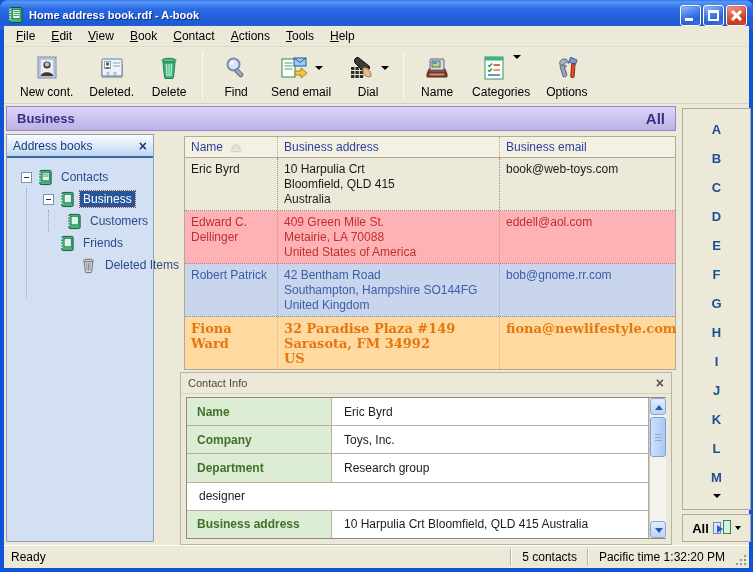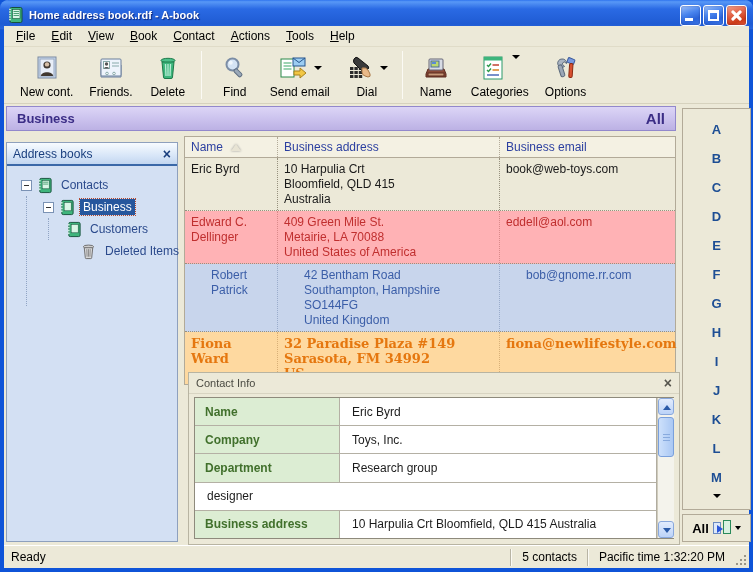--- a/index.html
+++ b/index.html
@@ -36,21 +36,21 @@
   .tb-sep { width:1px; height:48px; background:#c9c5b2; border-right:1px solid #fbfaf4; margin:0 6px; }
 
   
   .view-header { position:absolute; left:2px; top:106px; width:670px; height:25px;
     background:linear-gradient(180deg,#dcd5f6 0%,#ccc3ee 50%,#bcb1e4 100%);
     border:1px solid #9288cc; display:flex; align-items:center; padding:0 10px; }
   .vh-title { color:#3b2d86; font-weight:bold; font-size:13px; flex:1; }
   .vh-all { color:#3b2d86; font-weight:bold; font-size:15px; }
 
   
-  .sidebar { position:absolute; left:2px; top:134px; width:172px; bottom:26px; background:#d3e0f3; border:1px solid #8ea0bd;margin-top:8px; }
+  .sidebar { position:absolute; left:2px; top:134px; width:148px; bottom:26px; background:#d3e0f3; border:1px solid #8ea0bd; }
   .sb-header { height:23px; background:linear-gradient(180deg,#f7fbff 0%,#d8e6f8 60%,#c2d6f0 100%);
     border-bottom:2px solid #3a68a8; display:flex; align-items:center; padding:0 6px; }
   .sb-title { font-size:12px; color:#1a3f7e; flex:1; }
   .sb-close { font-size:14px; font-weight:bold; color:#1a3f7e; line-height:1; }
   .tree { padding-top:8px; position:relative; }
   .tree-row { display:flex; align-items:center; height:22px; position:relative; }
   .expander { width:11px; height:11px; background:#fff; border:1px solid #7a92b4; position:relative; flex:none; margin-right:4px; }
   .expander::after { content:""; position:absolute; left:2px; top:4px; width:5px; height:1px; background:#333; }
   .tree-icon { width:17px; height:17px; margin-right:5px; flex:none; }
   .tree-label { font-size:12px; color:#2b4a8c; padding:1px 3px; white-space:nowrap; }
@@ -63,26 +63,26 @@
   .th { font-size:12px; color:#2b3fa0; padding:3px 6px; display:flex; align-items:center; border-right:1px dotted #b2aa98; }
   .th:last-child { border-right:none; }
   .sort-tri { width:0; height:0; border-left:5px solid transparent; border-right:5px solid transparent; border-bottom:7px solid #e8e4d4; margin-left:8px; filter:drop-shadow(0 0 1px #999); }
   .tbl-row { display:grid; grid-template-columns:93px 222px 177px; border-bottom:1px dotted #97917f; }
   .td { font-size:12px; line-height:15px; padding:4px 6px 3px; border-right:1px dotted #97917f; white-space:pre-line; overflow:hidden; }
   .td:last-child { border-right:none; }
   .row-default { background:#ece9d8; color:#1a1a1a; }
   .row-pink { background:#ffb2b5; color:#c02f2f; }
   .row-pink .td { border-right-color:#d98a8a; }
   .row-blue { background:#c8d5ec; color:#3b5ea8; }
-  .row-blue .td { border-right-color:#9aaccc;margin-left:20px; }
+  .row-blue .td { border-right-color:#9aaccc; }
   .row-orange { background:#fed9a0; color:#e5770f; font-family:"DejaVu Serif",serif; font-weight:bold; }
   .row-orange .td { border-right-color:#d8b078; font-size:13px; }
 
   
-  .contact-info { position:absolute; left:184px; top:372px; width:492px; height:173px; background:#ece9d8; border:1px solid #b8b4a2; }
+  .contact-info { position:absolute; left:176px; top:372px; width:492px; height:173px; background:#ece9d8; border:1px solid #b8b4a2; }
   .ci-titlebar { height:21px; display:flex; align-items:center; padding:0 7px; border-bottom:1px solid #d8d4c2; }
   .ci-title { font-size:11px; color:#4a4a42; flex:1; }
   .ci-close { font-size:14px; color:#55544c; font-weight:bold; line-height:1; }
   .ci-body { position:absolute; left:5px; right:5px; top:24px; bottom:5px; background:#fff; border:1px solid #8e8a7c; border-right:none; display:flex; }
   .ci-table { flex:1; display:flex; flex-direction:column; border-right:1px solid #b0aca0; }
   .ci-row { flex:1; display:flex; border-bottom:1px solid #b4b0a4; }
   .ci-row:last-child { border-bottom:none; }
   .ci-label { width:145px; flex:none; background:#dcedd3; color:#41702c; font-weight:bold; font-size:12px; display:flex; align-items:center; padding:0 10px; border-right:1px solid #b4b0a4; }
   .ci-value { flex:1; font-size:12px; color:#1c1c1c; display:flex; align-items:center; padding:0 12px; background:#fff; }
   
@@ -186,21 +186,21 @@
         <rect x="3" y="4" width="20" height="17" rx="1" fill="#eef4fc" stroke="#6b7f9b"></rect>
         <rect x="5.5" y="6.5" width="6" height="7" fill="#fff" stroke="#8aa"></rect>
         <circle cx="8.5" cy="9" r="1.7" fill="#555"></circle>
         <path d="M6 13.5 c0-2 5-2 5 0 z" fill="#555"></path>
         <line x1="14" y1="8" x2="21" y2="8" stroke="#8aa" stroke-width="1"></line>
         <line x1="14" y1="11" x2="21" y2="11" stroke="#8aa" stroke-width="1"></line>
         <circle cx="9" cy="18.5" r="1.3" fill="#fff" stroke="#8aa"></circle>
         <circle cx="16" cy="18.5" r="1.3" fill="#fff" stroke="#8aa"></circle>
       </svg>
         </div>
-      <span class="tb-label">Friends.</span>
+      <span class="tb-label">Deleted.</span>
     </div>
 
     <div class="tb-btn">
       <div class="tb-icon-row">
           <svg width="26" height="26" viewBox="0 0 26 26">
         <ellipse cx="13" cy="5.5" rx="7" ry="2.2" fill="#4cc08a" stroke="#1d7a4a"></ellipse>
         <path d="M7 7 L8.5 22 a1.5 1.5 0 0 0 1.5 1.5 h6 a1.5 1.5 0 0 0 1.5-1.5 L19 7 z" fill="#3db57c" stroke="#1d7a4a"></path>
         <line x1="10.5" y1="9" x2="11" y2="21" stroke="#b8ecd4" stroke-width="1.3"></line>
         <line x1="13" y1="9" x2="13" y2="21" stroke="#b8ecd4" stroke-width="1.3"></line>
         <line x1="15.5" y1="9" x2="15" y2="21" stroke="#b8ecd4" stroke-width="1.3"></line>
@@ -352,20 +352,31 @@
           <rect x="4" y="1.5" width="12" height="15" rx="1.5" fill="#3fb57c" stroke="#14513a"></rect>
           <rect x="6.5" y="3.5" width="7.5" height="9" fill="#d9f6e6" stroke="#14513a" stroke-width="0.6"></rect>
           <circle cx="4" cy="4" r="1" fill="#c9f0dc"></circle>
             <circle cx="4" cy="7" r="1" fill="#c9f0dc"></circle>
           <circle cx="4" cy="10" r="1" fill="#c9f0dc"></circle>
             <circle cx="4" cy="13" r="1" fill="#c9f0dc"></circle>
         </svg>
         <span class="tree-label">Customers</span>
       </div>
 
+      <div class="tree-row" style="padding-left:51px;">
+        <svg class="tree-icon" viewBox="0 0 18 18">
+          <rect x="4" y="1.5" width="12" height="15" rx="1.5" fill="#3fb57c" stroke="#14513a"></rect>
+          <rect x="6.5" y="3.5" width="7.5" height="9" fill="#d9f6e6" stroke="#14513a" stroke-width="0.6"></rect>
+          <circle cx="4" cy="4" r="1" fill="#c9f0dc"></circle>
+            <circle cx="4" cy="7" r="1" fill="#c9f0dc"></circle>
+          <circle cx="4" cy="10" r="1" fill="#c9f0dc"></circle>
+            <circle cx="4" cy="13" r="1" fill="#c9f0dc"></circle>
+        </svg>
+        <span class="tree-label">Friends</span>
+      </div>
 
       <div class="tree-row" style="padding-left:73px;">
         <svg class="tree-icon" viewBox="0 0 18 18">
           <ellipse cx="9" cy="4" rx="5.5" ry="1.8" fill="#cfcfcf" stroke="#6a6a6a"></ellipse>
           <path d="M4.5 5 L5.6 15.5 a1 1 0 0 0 1 1 h4.8 a1 1 0 0 0 1-1 L13.5 5 z" fill="#d8d8d8" stroke="#6a6a6a"></path>
           <line x1="7.2" y1="6.5" x2="7.5" y2="14.5" stroke="#8a8a8a"></line>
           <line x1="9" y1="6.5" x2="9" y2="14.5" stroke="#8a8a8a"></line>
           <line x1="10.8" y1="6.5" x2="10.5" y2="14.5" stroke="#8a8a8a"></line>
         </svg>
         <span class="tree-label">Deleted Items</span>

